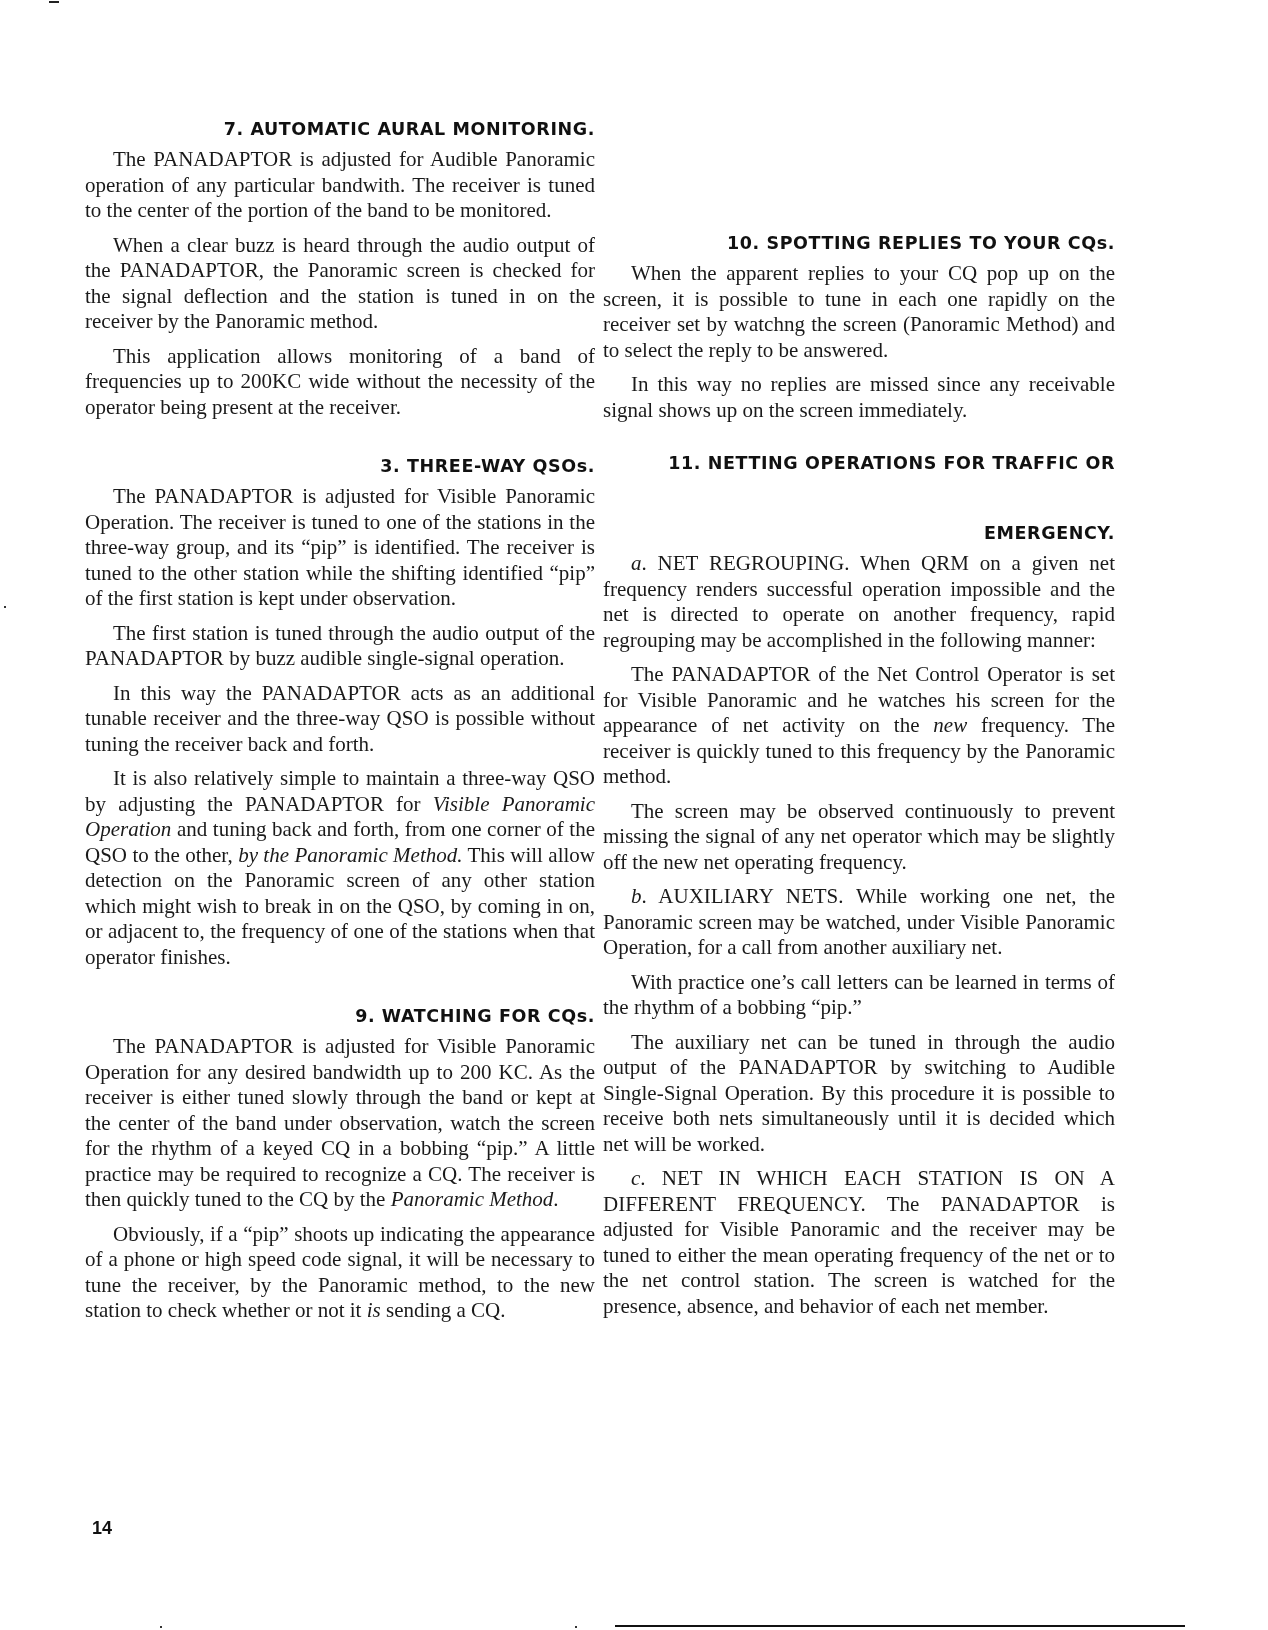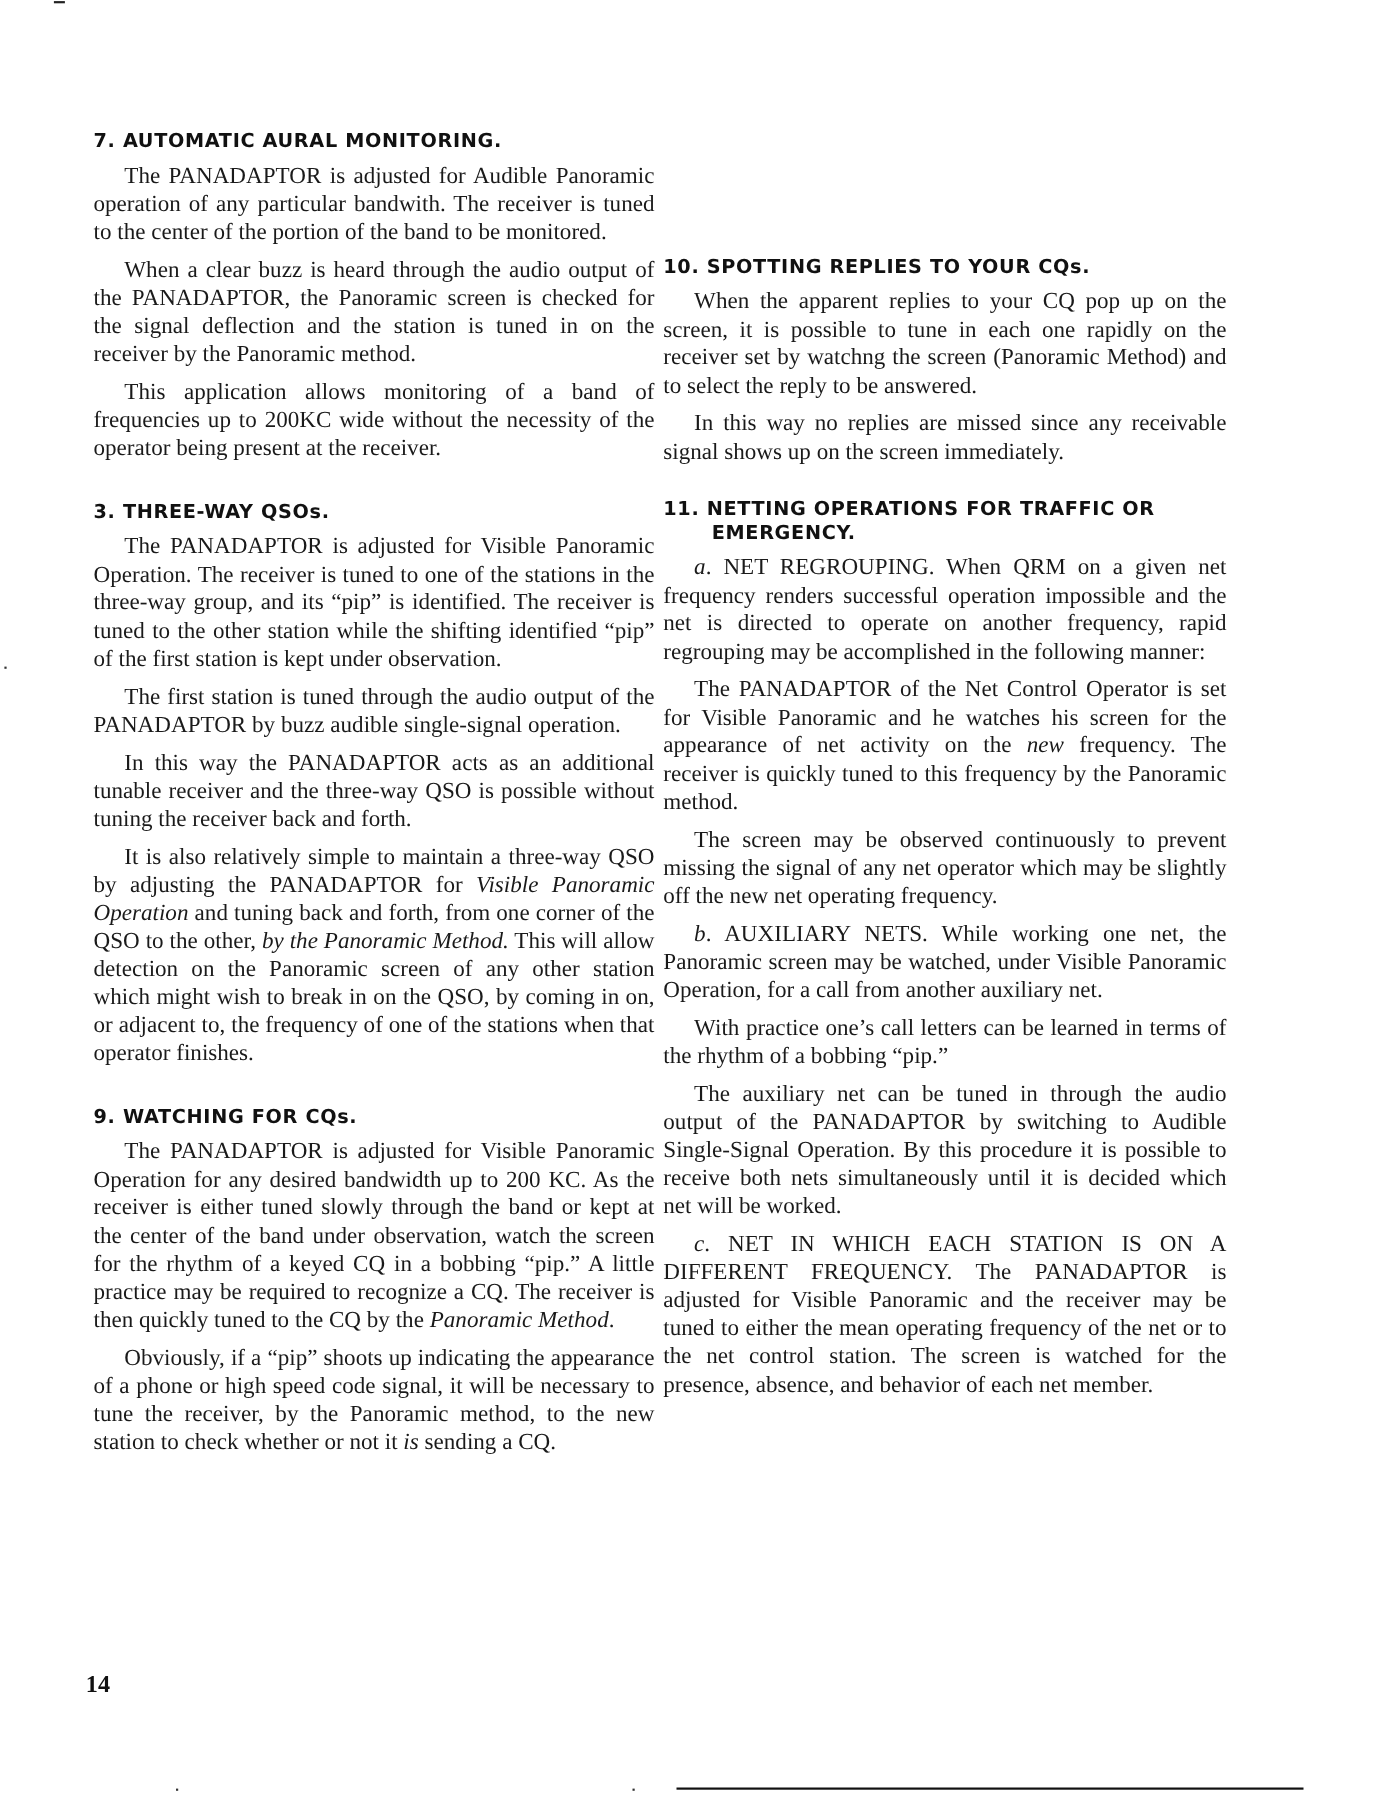--- a/index.html
+++ b/index.html
@@ -9,34 +9,34 @@
     font-family: "Liberation Serif", "DejaVu Serif", serif;
   }
   .col {
     position: absolute; top: 118px; width: 510px;
   }
   .col-left { left: 85px; }
   .col-right { left: 603px; width: 512px; }
   .heading {
     font-family: "DejaVu Sans", "Liberation Sans", sans-serif;
     font-weight: bold; font-size: 17.5px; letter-spacing: 0.6px;
-    margin: 0 0 7px 0; line-height: 22px; color: #111;
+    margin: 0 0 7px 0; line-height: 22px; color: #111; text-align: right;
   }
-  .heading .hang { display: block; padding-left: 44px; }
+  .heading .hang { display: block; padding-left: 44px; margin-top: 48px; }
   p.para {
     margin: 0 0 9px 0; font-size: 21px; line-height: 25.5px;
     text-align: justify; text-indent: 28px; hyphens: manual;
   }
   .gap-lg { height: 26px; }
   .gap-md { height: 20px; }
   em { font-style: italic; }
   .page-number {
-    position: absolute; left: 78px; top: 1518px;
-    font-family: Liberation Serif, serif;
-    font-weight: bold; font-size: 22px; color: #111;
+    position: absolute; left: 92px; top: 1518px;
+    font-family: Liberation Sans, sans-serif;
+    font-weight: bold; font-size: 18px; color: #111;
   }
   .scan-mark-top {
     position: absolute; left: 49px; top: 1px; width: 10px; height: 2px; background: #222;
   }
   .bottom-rule {
     position: absolute; left: 615px; top: 1625px; width: 570px; height: 2px; background: #111;
   }
   .speck { position: absolute; width: 2px; height: 2px; background: #333; }
 </style>
 </head>

